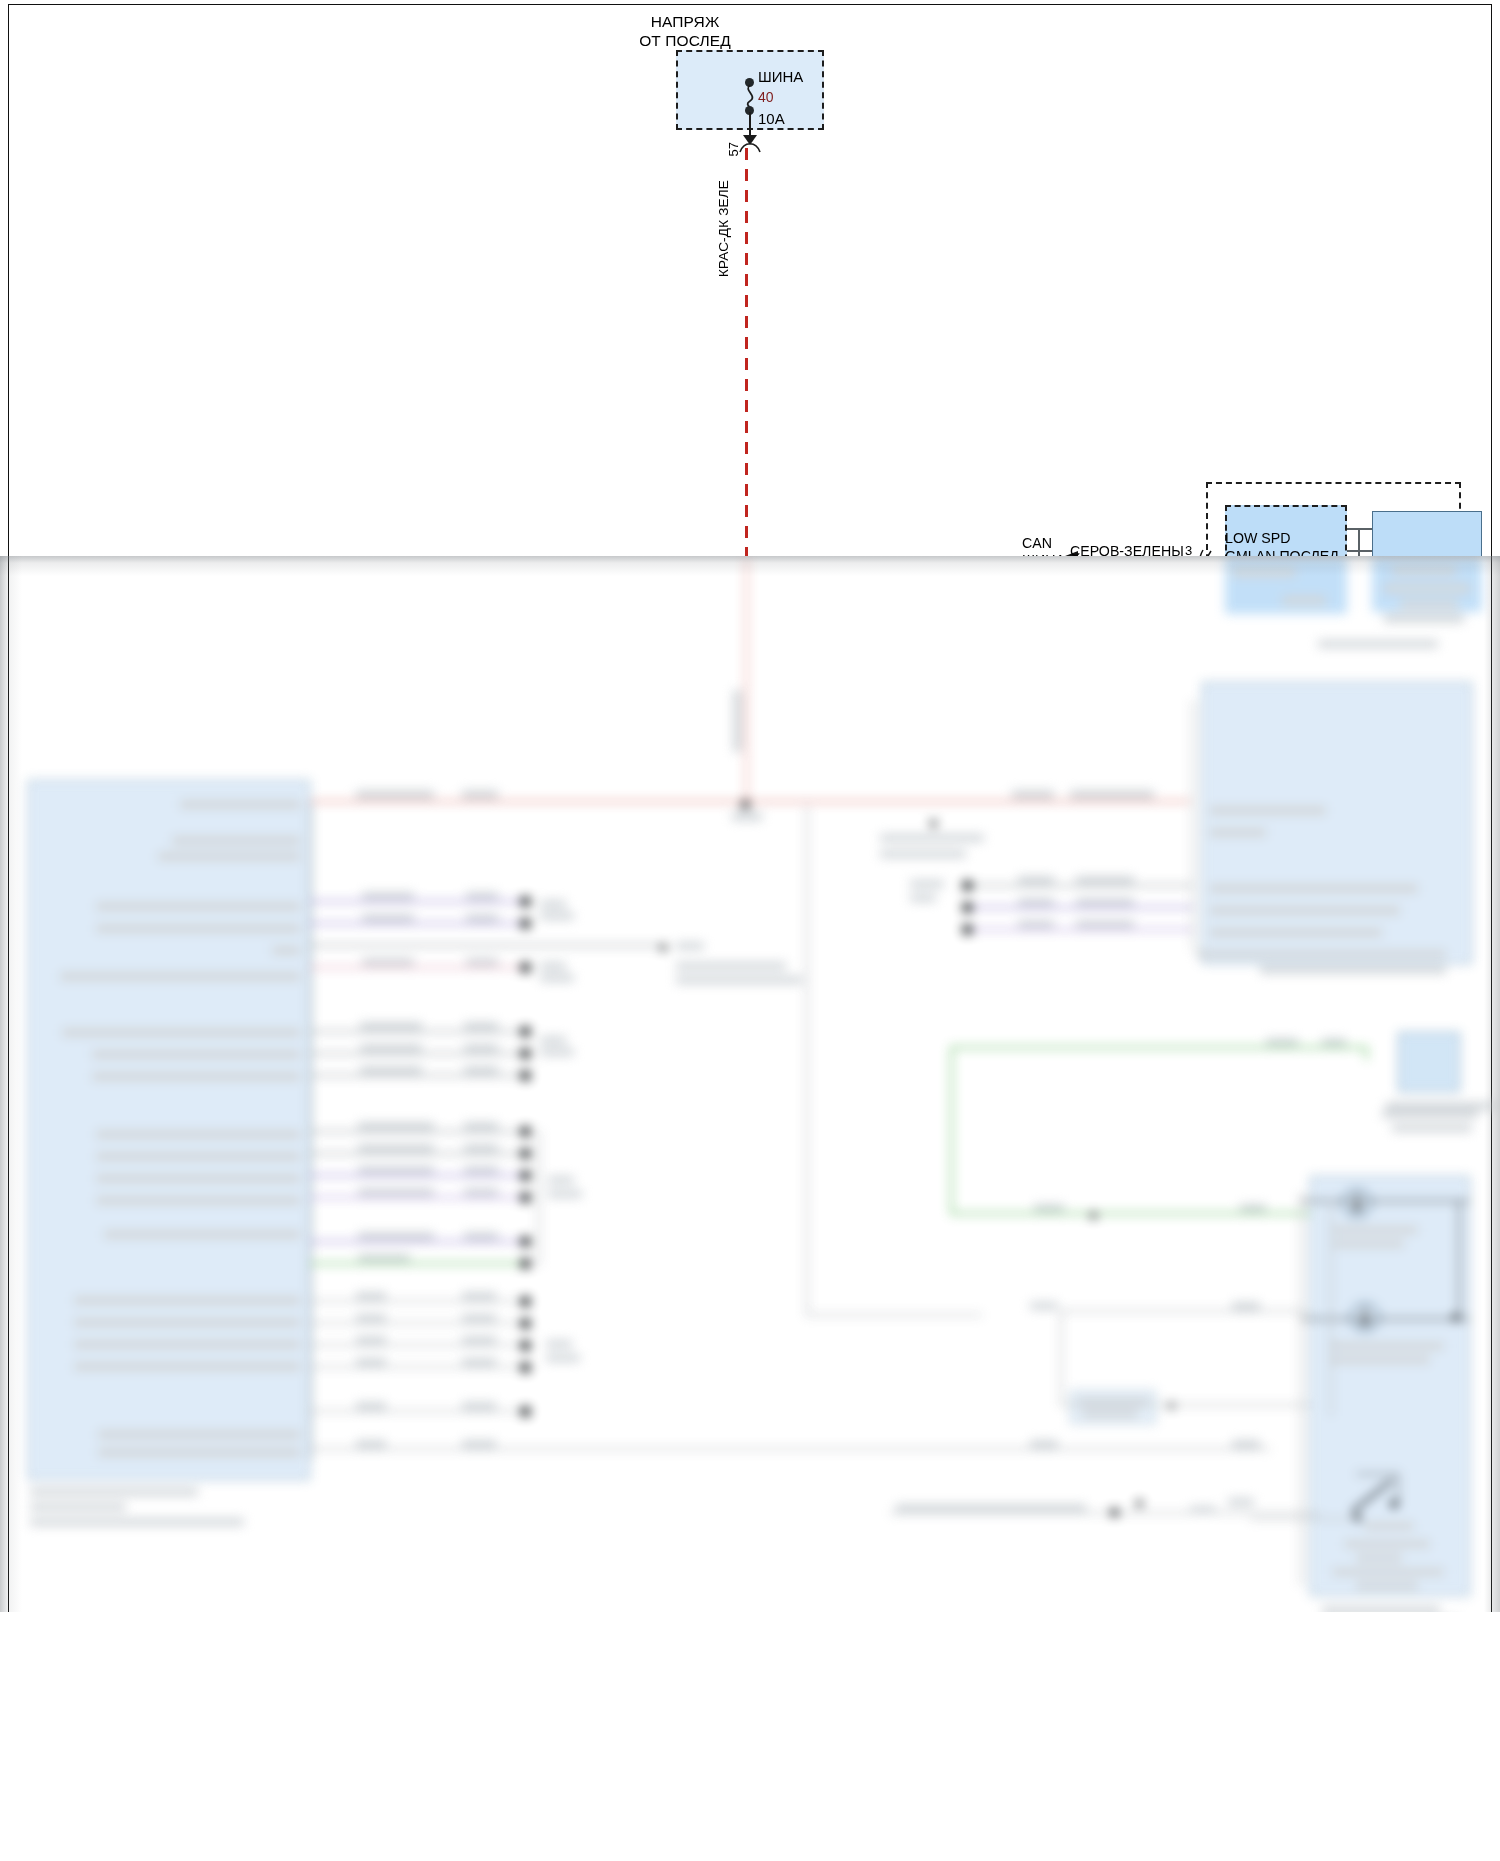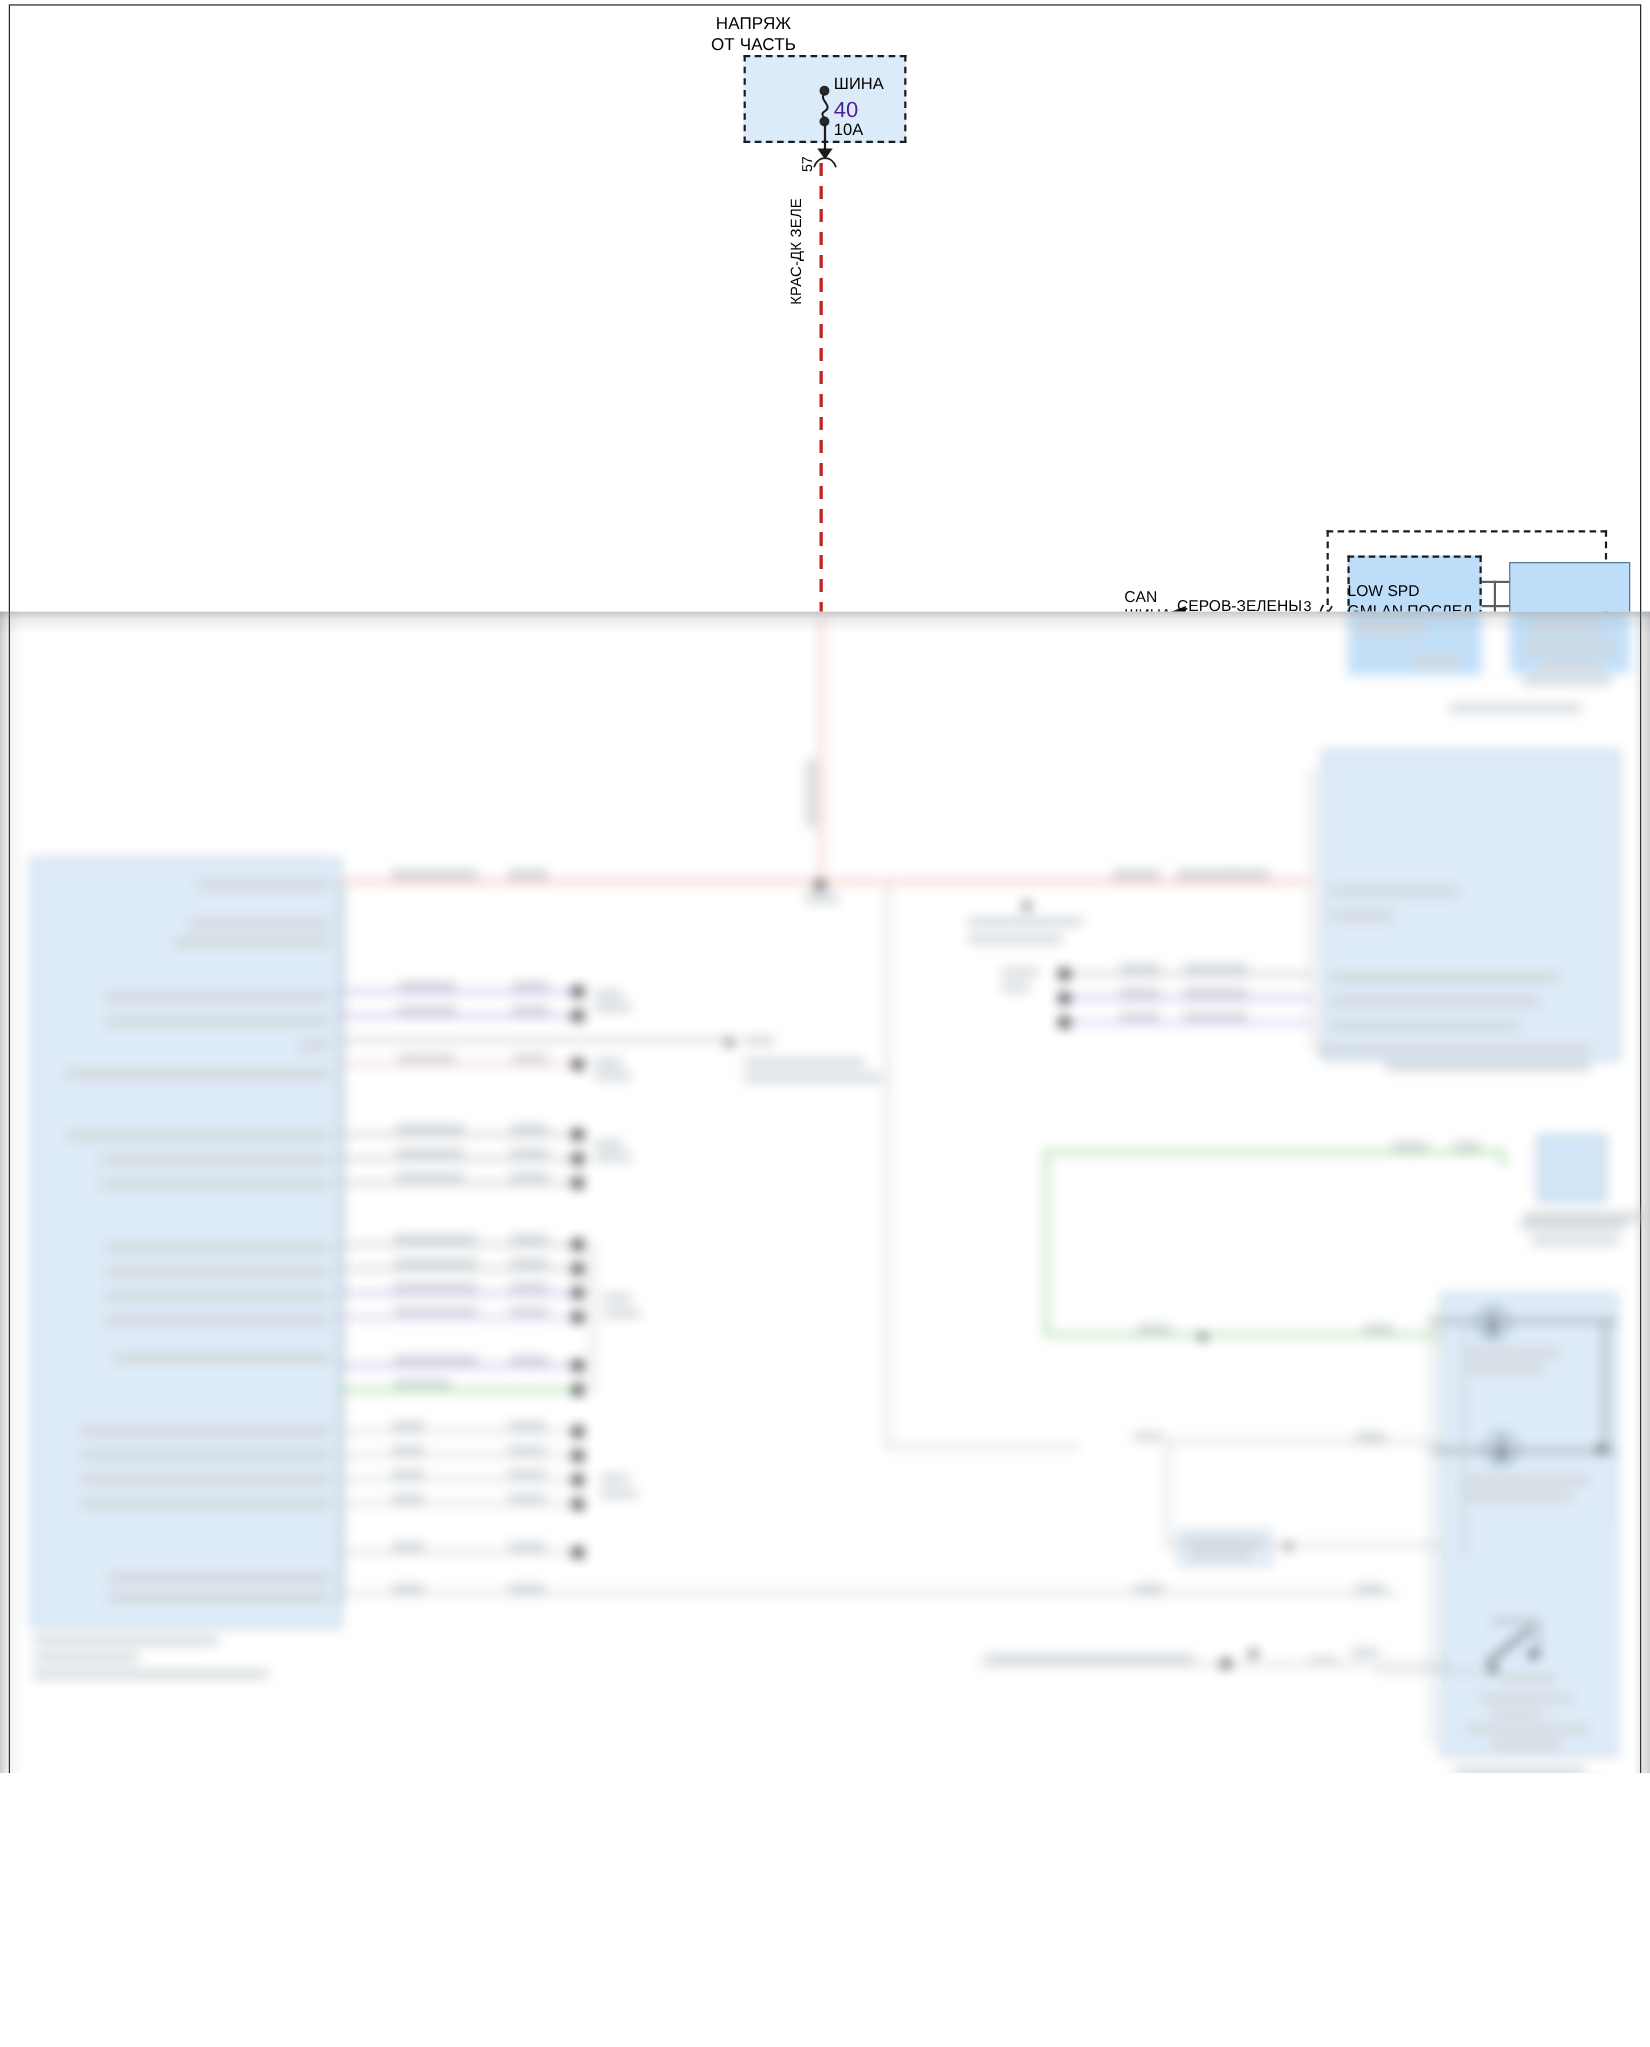--- a/index.html
+++ b/index.html
@@ -87,21 +87,21 @@
     position: absolute; left: 600px; top: 12px; width: 170px;
     text-align: center; font-size: 15.5px; color: #000; line-height: 19px;
     letter-spacing: .1px;
   }
   #fuse-box { left: 676px; top: 50px; width: 148px; height: 80px; }
   #fuse-box-label {
     position: absolute; left: 836px; top: 44px; width: 240px;
     font-size: 14.6px; color: #000; line-height: 18.4px;
   }
   #fuse-name { position: absolute; left: 758px; top: 68px; font-size: 15px; color:#000; }
-  #fuse-num  { position: absolute; left: 758px; top: 89px; font-size: 20px; color:#4c1d95; }
+  #fuse-num  { position: absolute; left: 758px; top: 89px; font-size: 14px; color:#7f1d1d; }
   #fuse-amp  { position: absolute; left: 758px; top: 110px; font-size: 15px; color:#000; }
 
   .v-line { position: absolute; width: 1.8px; background: #1b1b1b; }
 
   #redwire {
     position: absolute; left: 745px; top: 148px; width: 3px; height: 672px;
     background: repeating-linear-gradient(to bottom,
       #c0251f 0px, #c0251f 12px, rgba(255,255,255,0) 12px, rgba(255,255,255,0) 21px);
   }
   #redwire-label {
@@ -146,21 +146,21 @@
 </head>
 <body>
 
 <div id="page">
   <div id="sheet-border"></div>
 
   <div class="art" id="sharp-layer">
 
     <div id="fuse-title">
       <div>НАПРЯЖ</div>
-      <div>ОТ ЧАСТЬ</div>
+      <div>ОТ ПОСЛЕД</div>
     </div>
 
     <div class="v-line" style="left:749px; top:50px; height:32px;"></div>
 
     <div class="dash" id="fuse-box"></div>
 
     <div class="dot" style="left:745px; top:78px;"></div>
     <svg style="position:absolute; left:738px; top:84px;" width="26" height="28" viewBox="0 0 26 28">
       <path d="M12 1 C 5 6, 20 12, 12 17 C 5 21, 16 24, 12 27" stroke="#1b1b1b" stroke-width="1.8" fill="none"></path>
     </svg>

